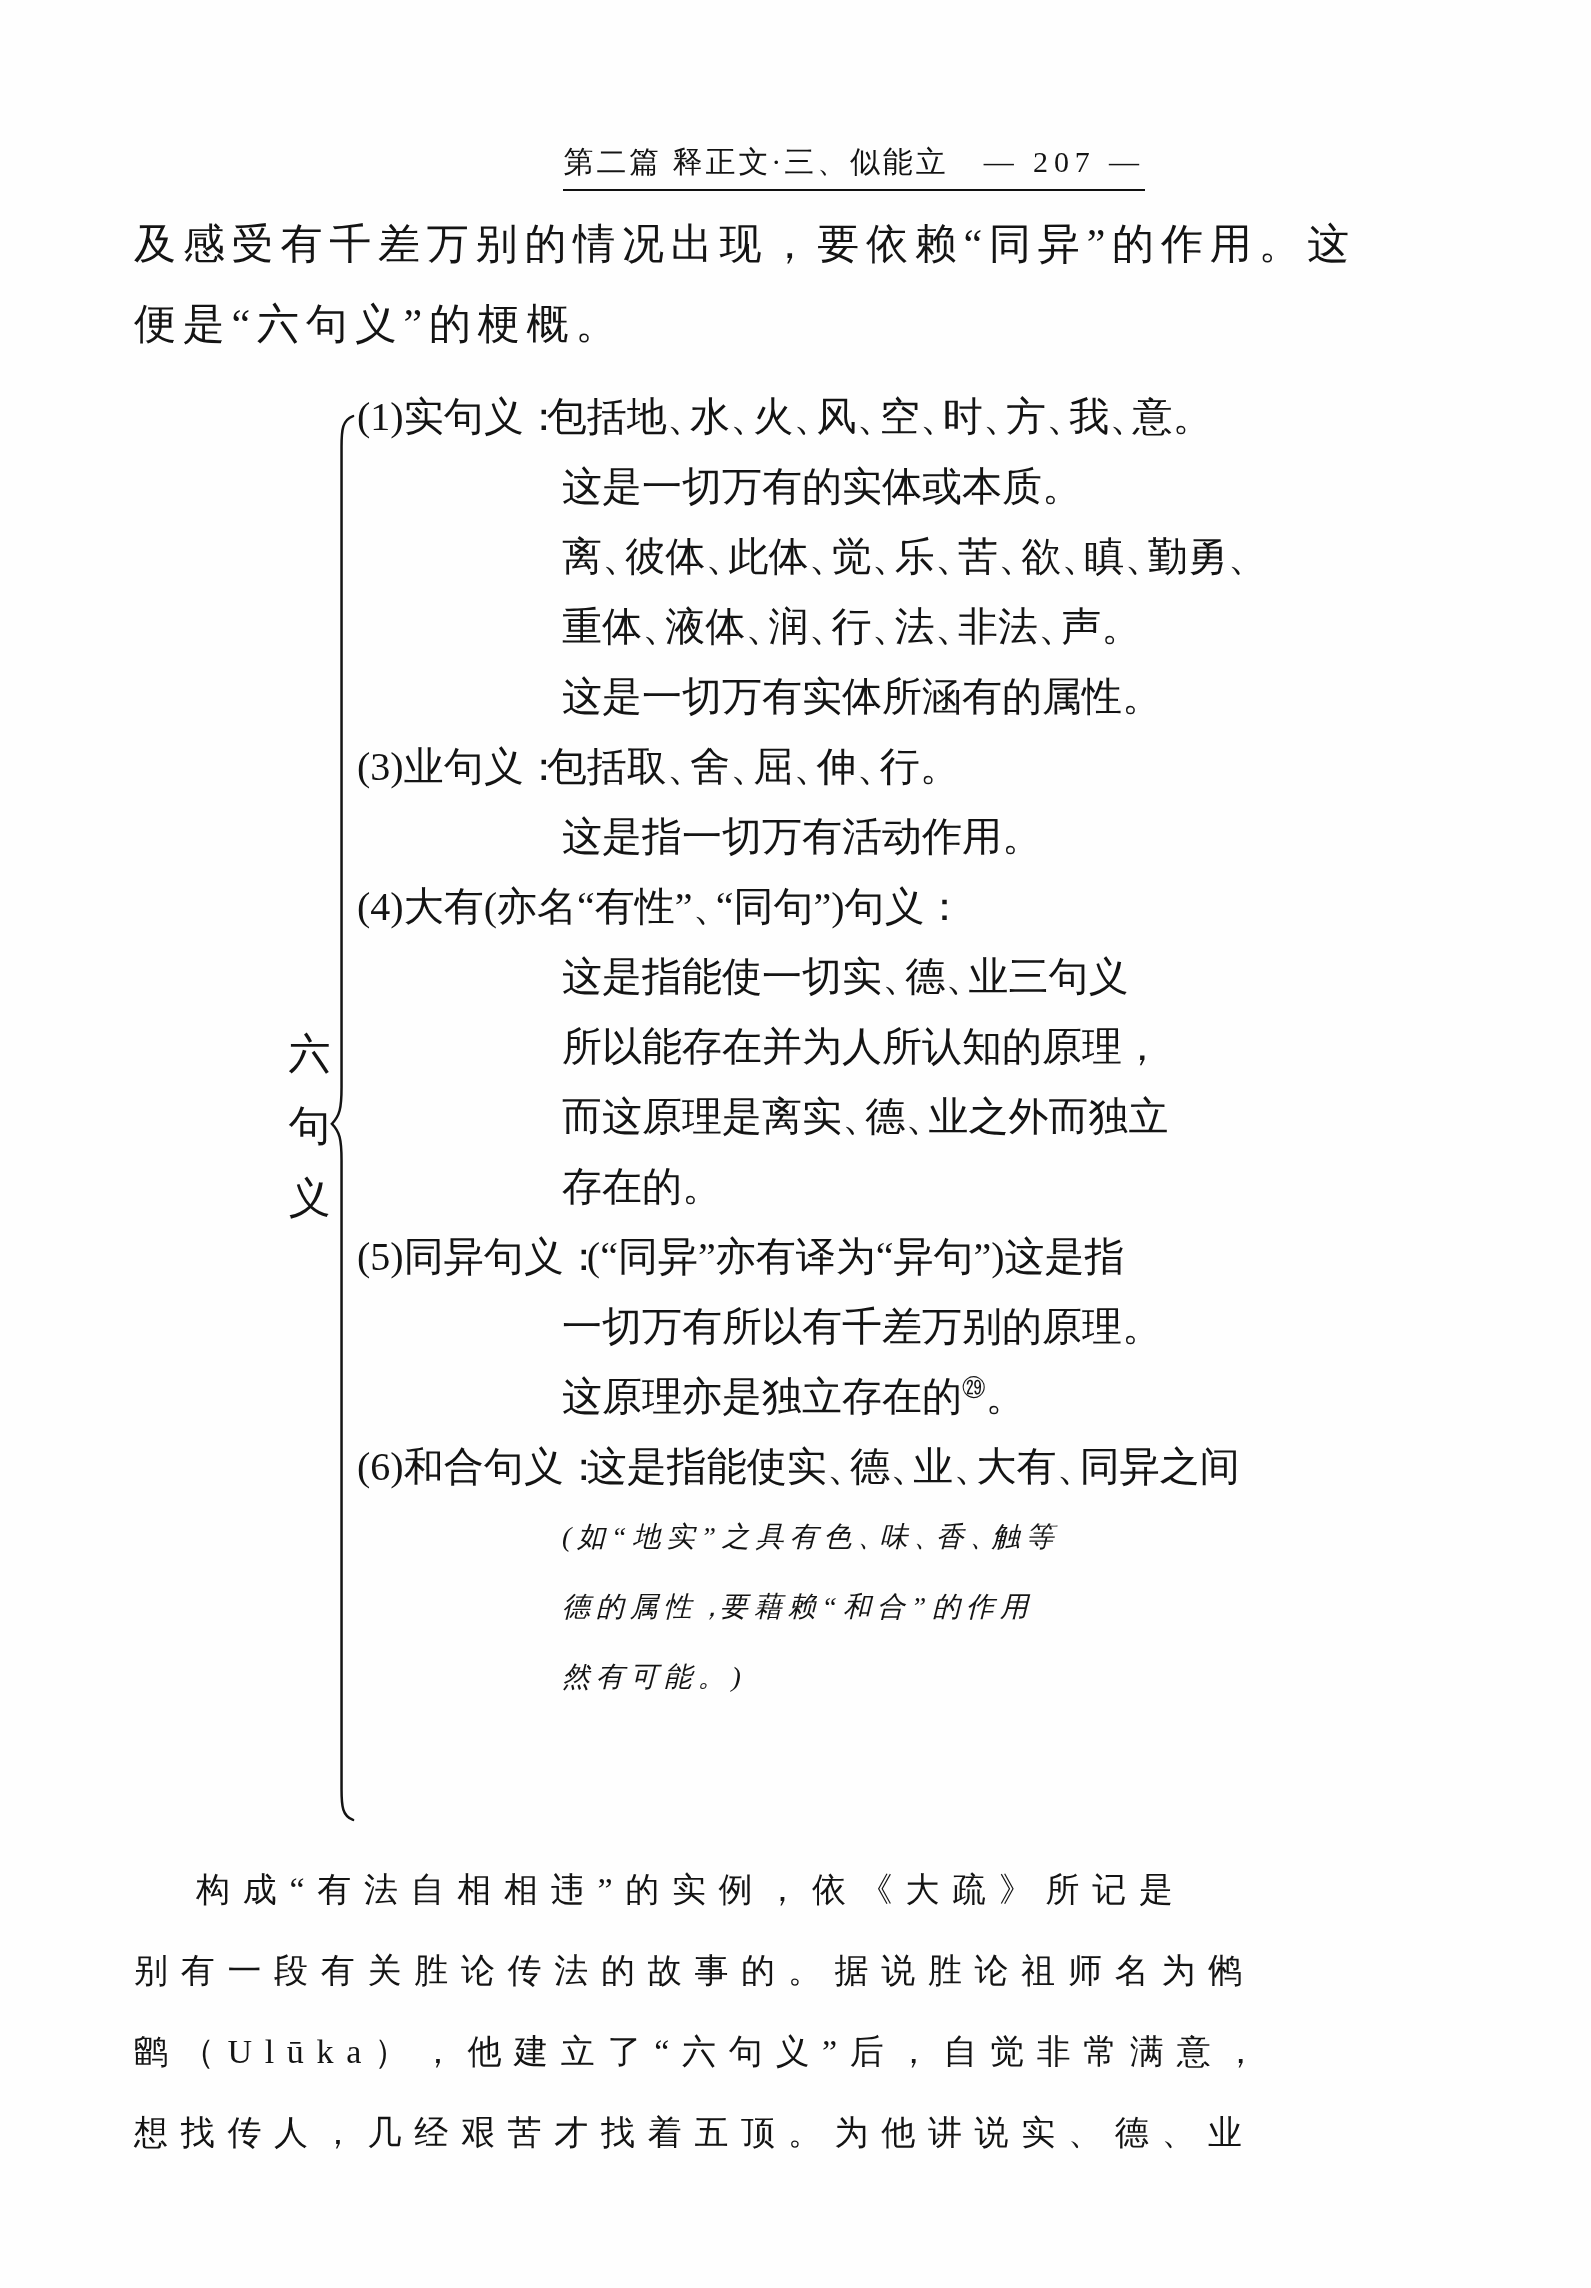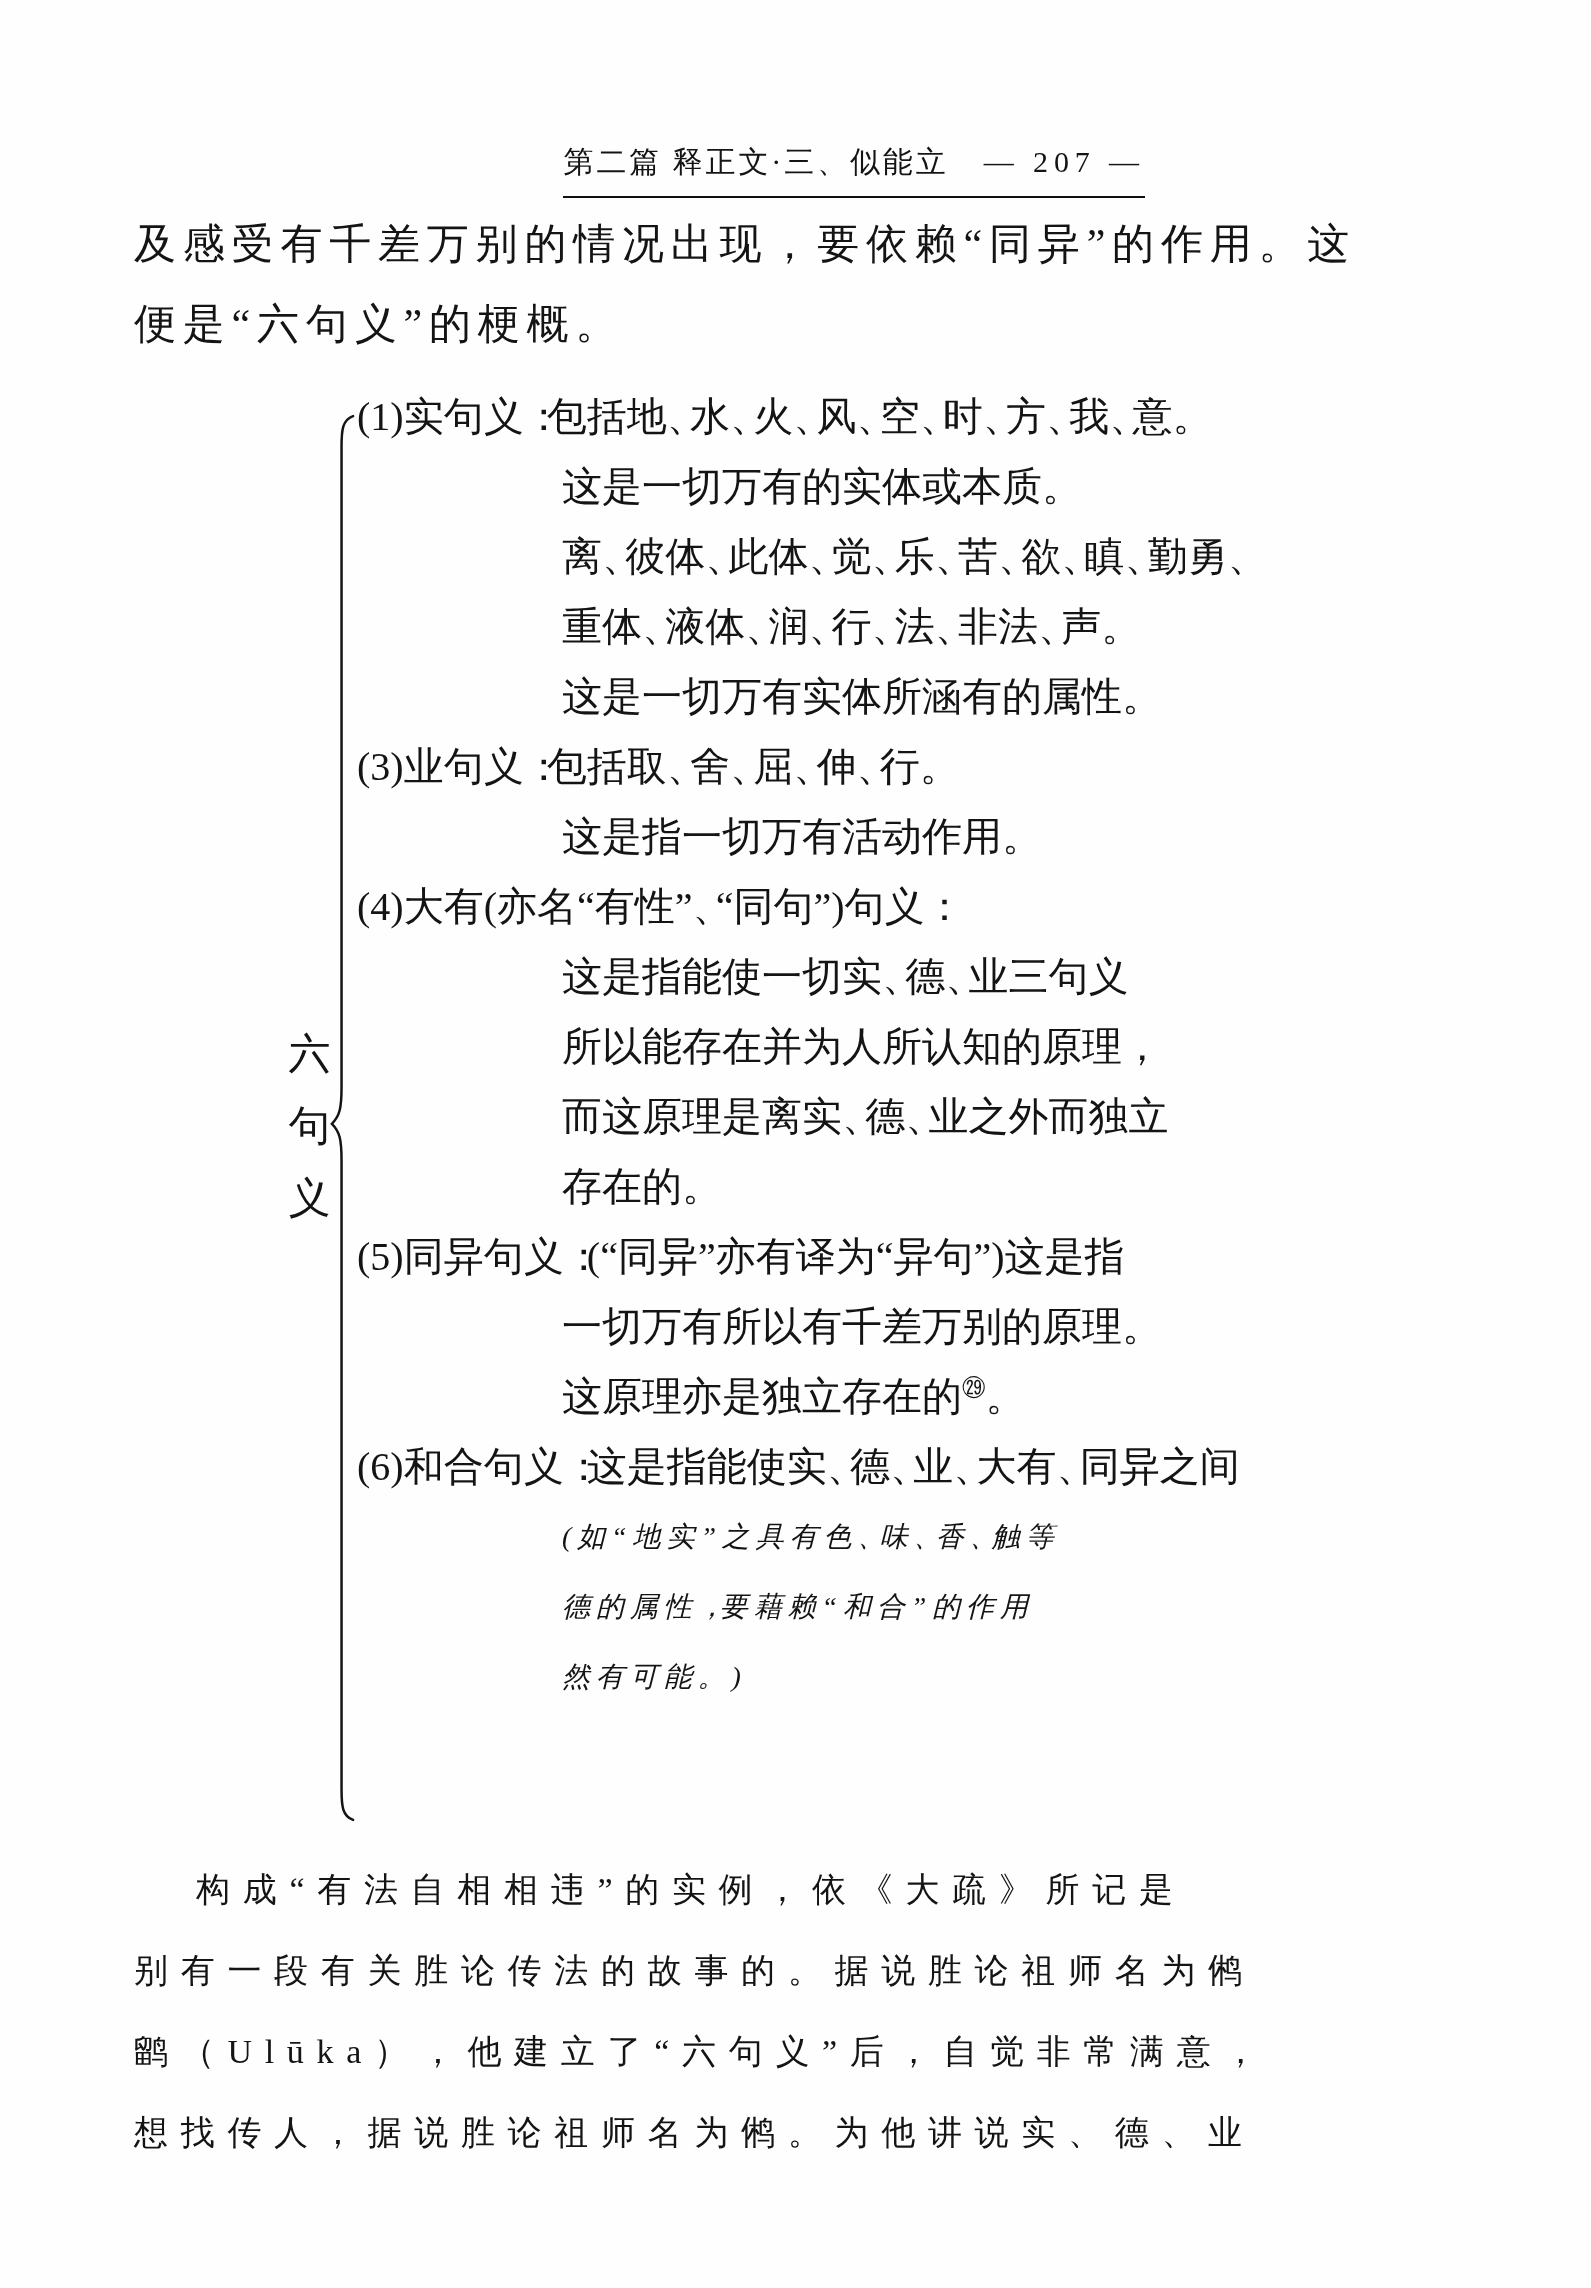--- a/index.html
+++ b/index.html
@@ -14,21 +14,21 @@
   }
   
   .header{
     position:absolute;
     top:142px;
     right:447px;
     font-size:30px;
     letter-spacing:2.9px;
     white-space:nowrap;
     border-bottom:2.9px solid #111;
-    padding-bottom:13px;
+    padding-bottom:6px;
   }
   .header .pagenum{margin-left:35px;letter-spacing:5.9px;}
   
   .intro{
     position:absolute;
     left:134px;top:204px;
     width:1346px;
     font-size:42px;
     letter-spacing:6.8px;
   }
@@ -124,17 +124,17 @@
         <div class="line indent1 kai">(如“地实”之具有色<span class="hw">、</span>味<span class="hw">、</span>香<span class="hw">、</span>触等</div>
         <div class="line indent1 kai">德的属性<span class="hw">，</span>要藉赖“和合”的作用</div>
         <div class="line indent1 kai">然有可能。)</div>
       </div>
     </div>
 
   <div class="closing">
       <div class="line first">构成“有法自相相违”的实例，依《大疏》所记是</div>
       <div class="line">别有一段有关胜论传法的故事的。据说胜论祖师名为鸺</div>
       <div class="line">鹠（Ulūka），他建立了“六句义”后，自觉非常满意，</div>
-      <div class="line">想找传人，据说胜论祖师名为鸺。为他讲说实、德、业</div>
+      <div class="line">想找传人，几经艰苦才找着五顶。为他讲说实、德、业</div>
     </div>
 
 </div>
 
 
 </body></html>

